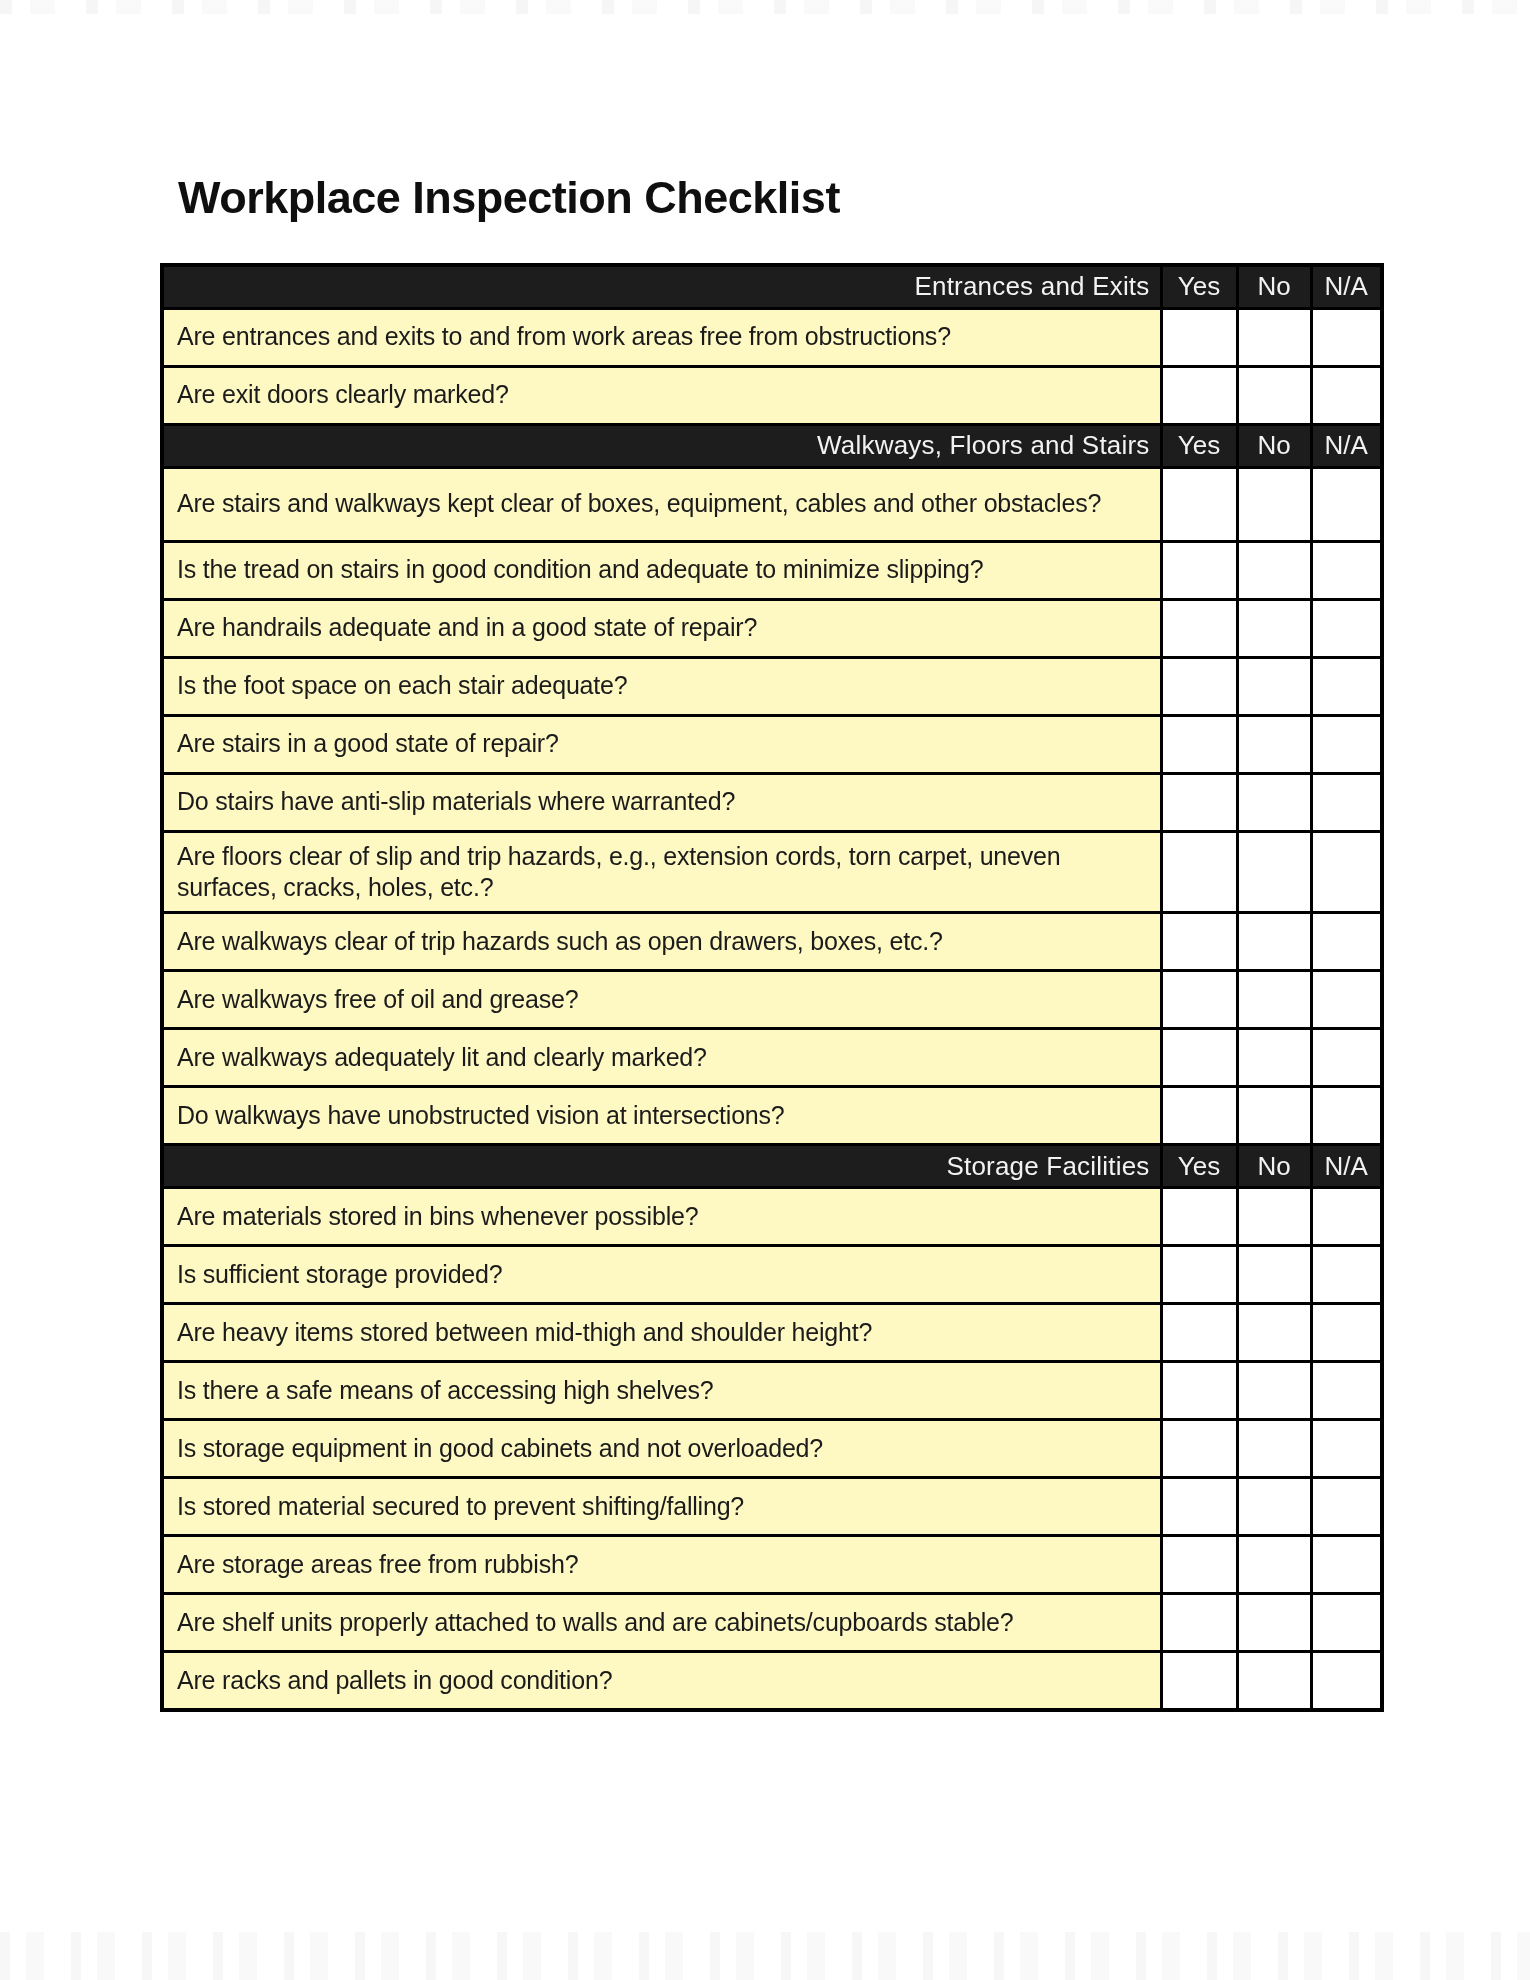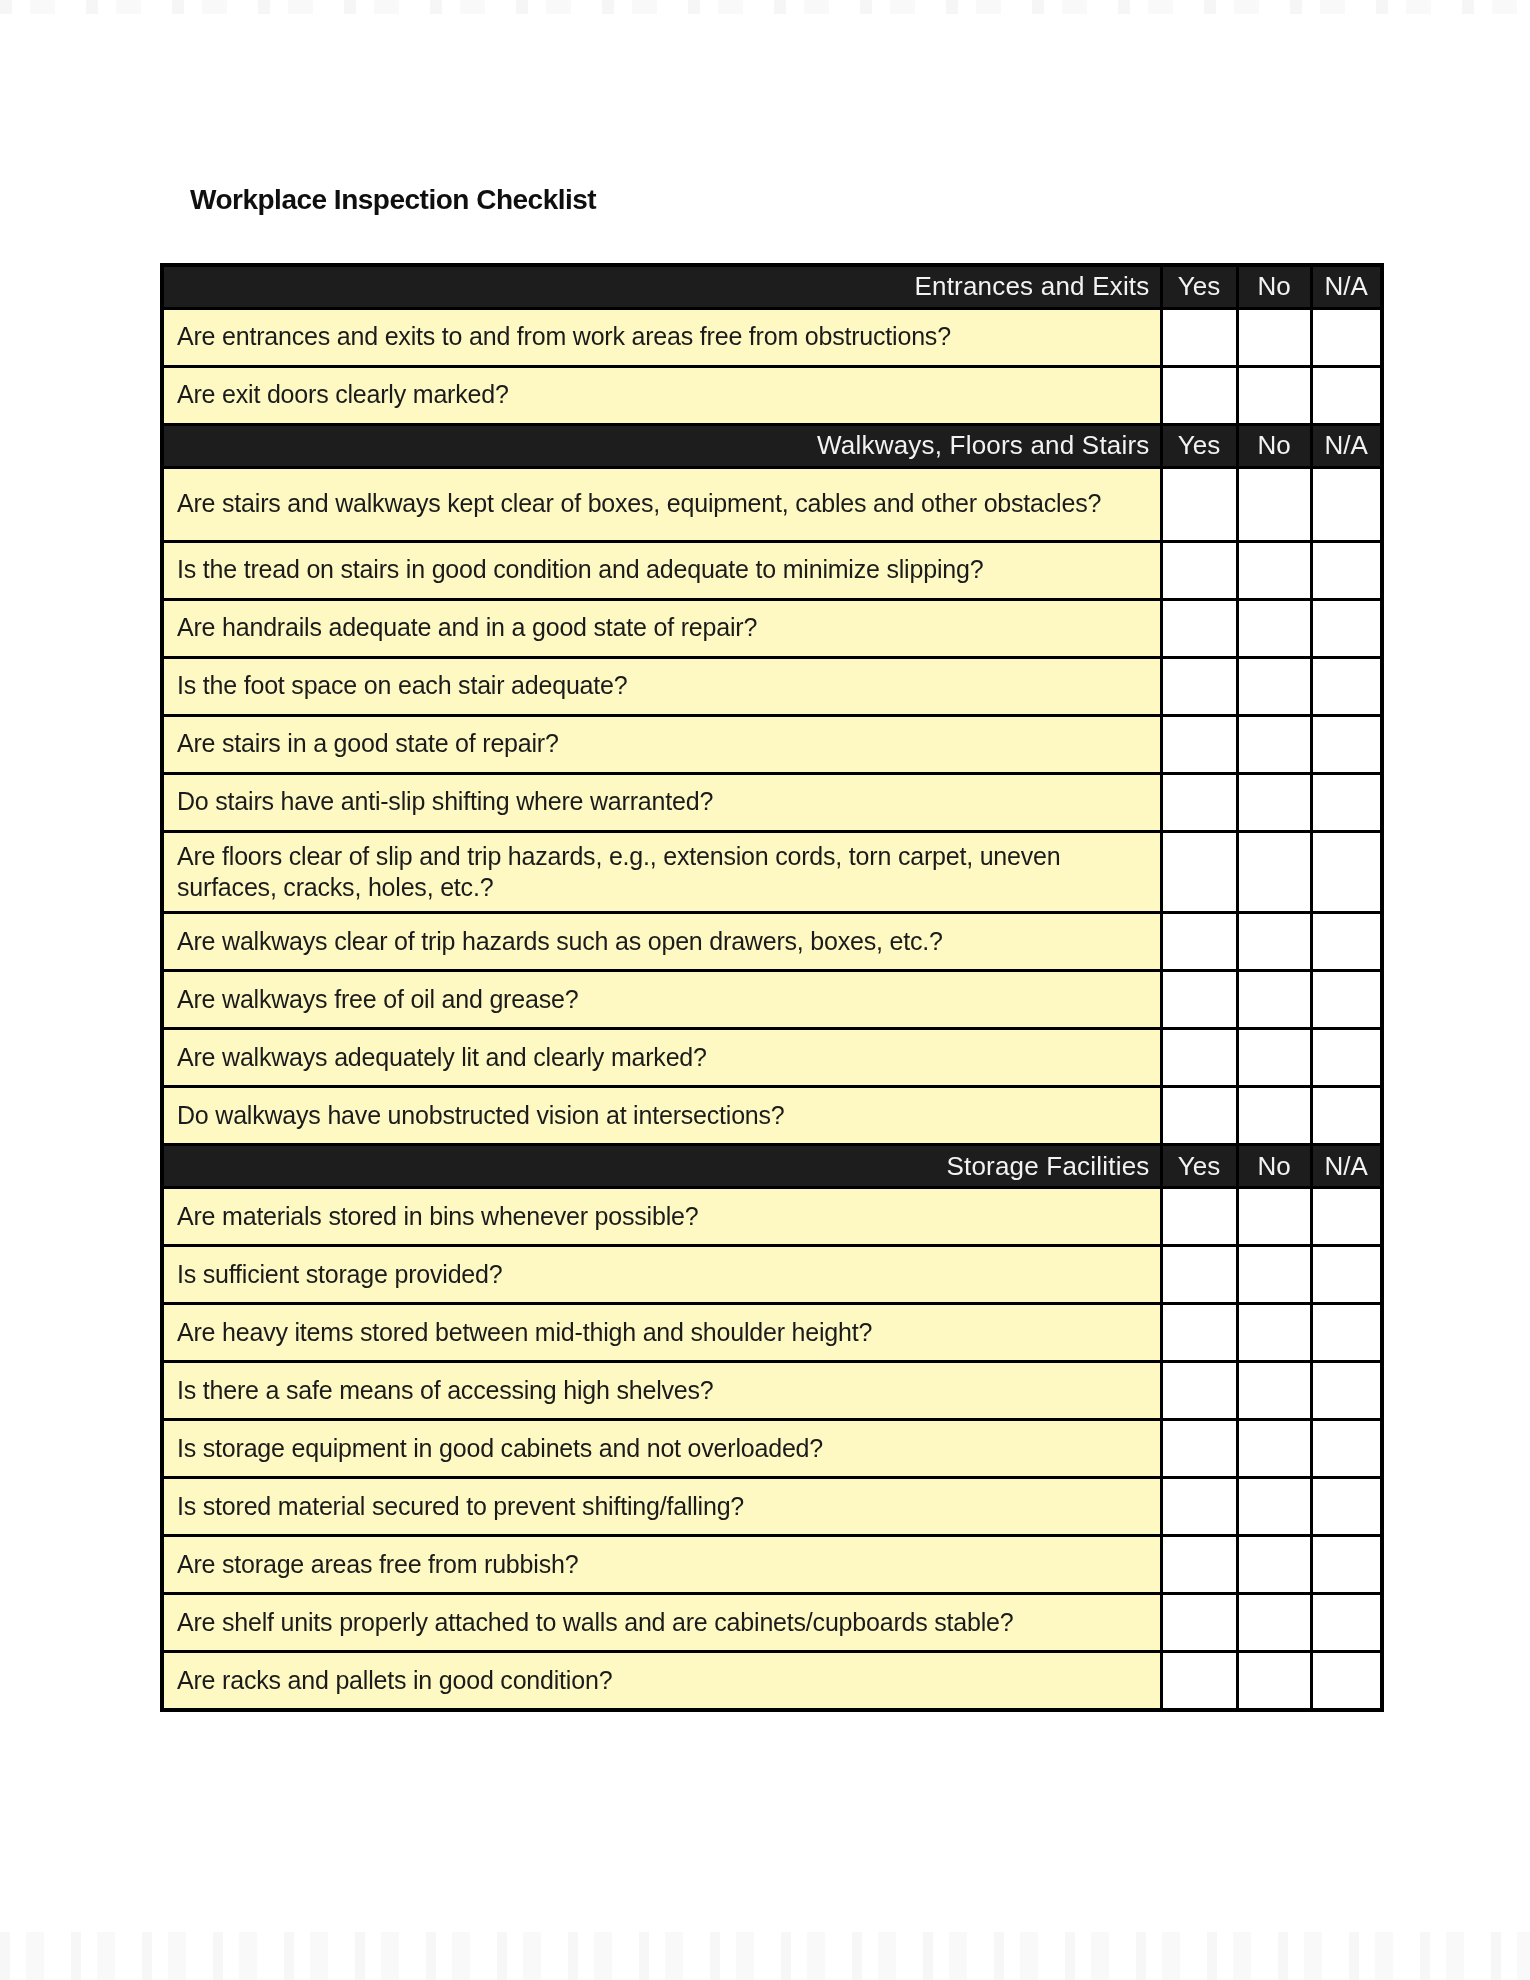--- a/index.html
+++ b/index.html
@@ -28,22 +28,22 @@
     background:
       repeating-linear-gradient(90deg,
       rgba(0,0,0,0.045) 0 10px, transparent 10px 26px,
       rgba(0,0,0,0.03) 26px 44px, transparent 44px 71px);
     opacity: .75;
   }
   .page-title {
     position: absolute;
     left: 178px;
     top: 172px;
-    margin: 12px;
-    font-size: 28px;
+    margin: 0;
+    font-size: 45px;
     font-weight: bold;
     letter-spacing: -0.5px;
     color: #0f0f0f;
     white-space: nowrap;
   }
   table.checklist {
     position: absolute;
     left: 160px;
     top: 263px;
     width: 1220px;
@@ -158,21 +158,21 @@
           <td class="check-cell"></td>
           <td class="check-cell"></td>
         </tr>
         <tr>
           <td class="q-cell">Are stairs in a good state of repair?</td>
           <td class="check-cell"></td>
           <td class="check-cell"></td>
           <td class="check-cell"></td>
         </tr>
         <tr>
-          <td class="q-cell">Do stairs have anti-slip shifting where warranted?</td>
+          <td class="q-cell">Do stairs have anti-slip materials where warranted?</td>
           <td class="check-cell"></td>
           <td class="check-cell"></td>
           <td class="check-cell"></td>
         </tr>
         <tr>
           <td class="q-cell">Are floors clear of slip and trip hazards, e.g., extension cords, torn carpet, uneven surfaces, cracks, holes, etc.?</td>
           <td class="check-cell"></td>
           <td class="check-cell"></td>
           <td class="check-cell"></td>
         </tr>

